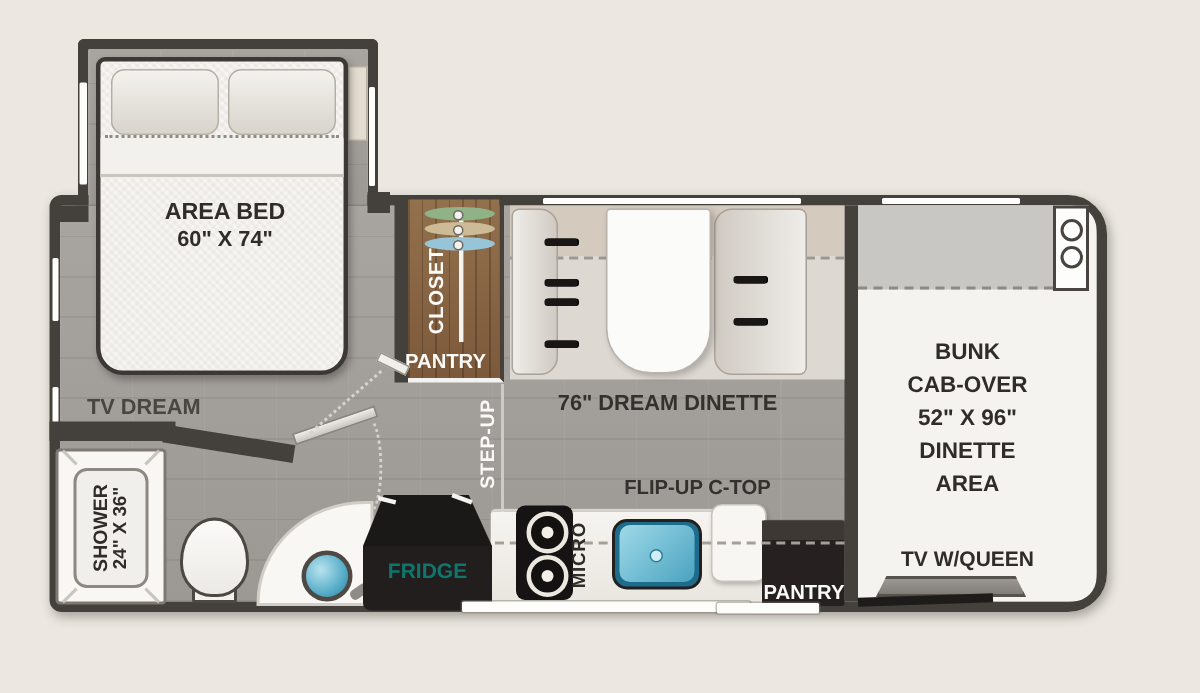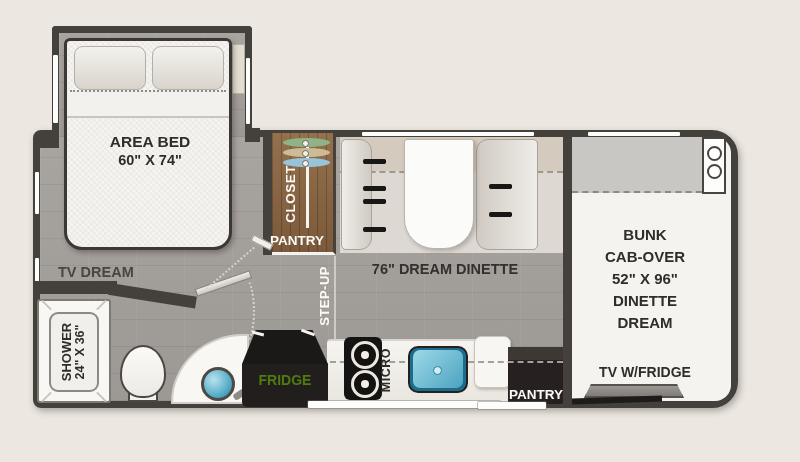--- a/index.html
+++ b/index.html
@@ -102,23 +102,23 @@
   <div class="abs" style="left:334px;top:256px;width:2px;height:94px;background:#cfcac3;"></div>
   <div class="abs vwrap" style="left:313px;top:255px;width:22px;height:82px;">
     <span class="vtext" style="font-size:13px;color:#fbfaf7;">STEP-UP</span>
   </div>
 
   <div class="abs lbl" style="left:575px;top:224px;width:140px;text-align:center;font-size:15px;line-height:22px;">
     <div>BUNK</div>
     <div>CAB-OVER</div>
     <div>52" X 96"</div>
     <div>DINETTE</div>
-    <div>DREAM</div>
+    <div>AREA</div>
   </div>
-  <div class="abs" style="left:575px;top:364px;width:140px;text-align:center;font-size:14px;">TV W/FRIDGE</div>
+  <div class="abs" style="left:575px;top:364px;width:140px;text-align:center;font-size:14px;">TV W/QUEEN</div>
   <div class="abs" style="left:584px;top:384px;width:100px;height:14px;background:linear-gradient(180deg,#a09d99,#7b7773);
               clip-path:polygon(7% 0,93% 0,100% 100%,0 100%);box-shadow:inset 0 0 0 2px #57524d;"></div>
   <div class="abs" style="left:572px;top:397px;width:90px;height:6px;background:#1e1c1a;transform:rotate(-2deg);"></div>
 
   <div class="abs wall" style="left:33px;top:281px;width:84px;height:13px;"></div>
   <div class="abs wall" style="left:110px;top:283px;width:88px;height:12px;transform:rotate(9deg);transform-origin:left top;"></div>
   <div class="abs" style="left:196px;top:289px;width:58px;height:8px;background:linear-gradient(180deg,#efedea,#c9c4bd);border:1px solid #8b857f;
               transform:rotate(-19deg);transform-origin:left center;box-sizing:border-box;"></div>
   <div class="abs" style="left:251px;top:239px;width:22px;height:7px;background:#f1efeb;border:1px solid #989289;transform:rotate(26deg);box-sizing:border-box;"></div>
   <div class="abs dotline" style="left:206px;top:288px;width:63px;transform:rotate(-41deg);transform-origin:left top;"></div>
@@ -159,20 +159,21 @@
   </div>
 
   <div class="abs" style="left:408px;top:346px;width:60px;height:47px;background:#1e6c8c;border:2px solid #23201e;border-radius:10px;box-sizing:border-box;"></div>
   <div class="abs" style="left:413px;top:350px;width:50px;height:38px;background:linear-gradient(135deg,#9ed9e8,#4ba3c0);border-radius:7px;"></div>
   <div class="abs" style="left:433px;top:366px;width:9px;height:9px;border-radius:50%;background:#cfeef5;border:1.5px solid #2d7c98;box-sizing:border-box;"></div>
 
   <div class="abs" style="left:242px;top:330px;width:86px;height:34px;background:#1b1918;clip-path:polygon(16% 0,82% 0,100% 100%,0 100%);"></div>
   <div class="abs" style="left:242px;top:364px;width:86px;height:43px;background:#211e1d;border-radius:0 0 5px 5px;"></div>
   <div class="abs" style="left:252px;top:332px;width:12px;height:3px;background:#f5f3f0;transform:rotate(14deg);"></div>
   <div class="abs" style="left:301px;top:331px;width:14px;height:3px;background:#f5f3f0;transform:rotate(20deg);"></div>
-  <div class="abs" style="left:248px;top:372px;width:74px;text-align:center;font-size:14px;color:#4d7c0f;">FRIDGE</div>
+  <div class="abs" style="left:248px;top:372px;width:74px;text-align:center;font-size:14px;color:#0f766e;">FRIDGE</div>
 
+  <div class="abs" style="left:395px;top:317px;width:140px;text-align:center;font-size:13.5px;color:#33302d;">FLIP-UP C-TOP</div>
   <div class="abs" style="left:509px;top:387px;width:54px;text-align:center;font-size:13.5px;color:#fbfaf7;">PANTRY</div>
 
   <div class="abs win" style="left:308px;top:401px;width:192px;height:7px;box-shadow:0 0 0 1px rgba(120,115,108,.45);"></div>
   <div class="abs win" style="left:478px;top:402px;width:68px;height:7px;box-shadow:0 0 0 1px rgba(120,115,108,.45);"></div>
 
 </div>
 
 </body></html>

